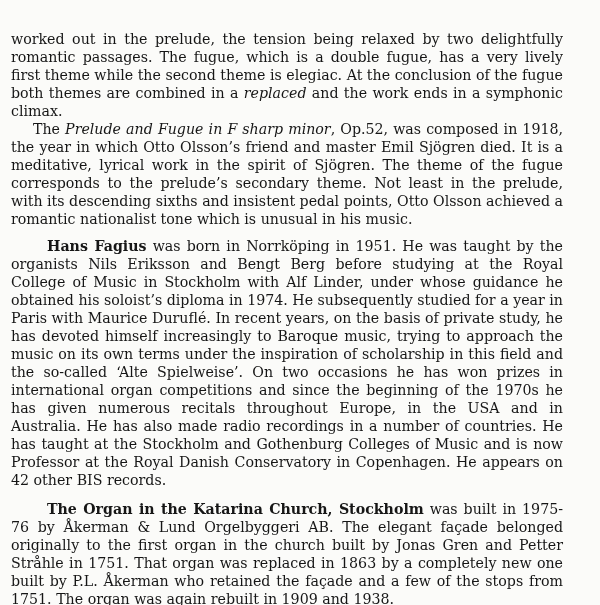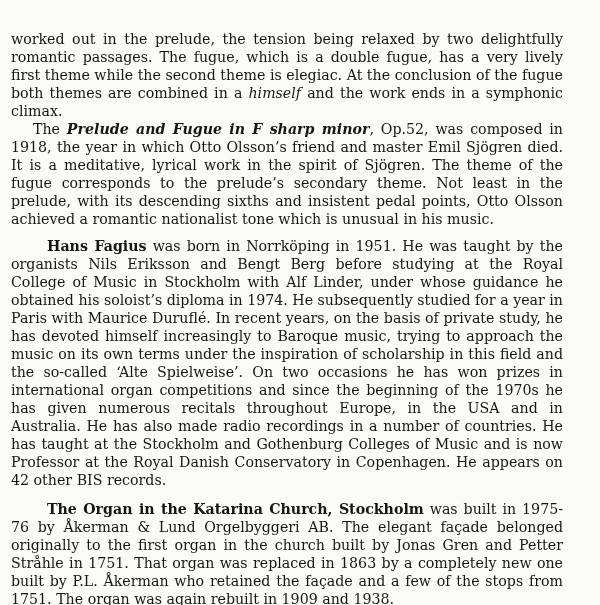--- a/index.html
+++ b/index.html
@@ -30,28 +30,28 @@
     text-indent: 22px;
   }
   .para.block-gap {
     margin-top: 9px;
   }
   .para.block-gap2 {
     margin-top: 11px;
   }
   .b  { font-weight: bold; margin-left: 36px; }
   .i  { font-style: italic; }
-  .bi { font-weight: bold; font-style: italic; }
+  .bi { font-weight: normal; font-style: italic; }
 </style>
 </head>
 <body>
 
 <div class="page">
 
-  <p class="para"><span>worked out in the prelude, the tension being relaxed by two delightfully romantic passages. The fugue, which is a double fugue, has a very lively first theme while the second theme is elegiac. At the conclusion of the fugue both themes are combined in a </span><span class="i">himself</span><span> and the work ends in a symphonic climax.</span></p>
+  <p class="para"><span>worked out in the prelude, the tension being relaxed by two delightfully romantic passages. The fugue, which is a double fugue, has a very lively first theme while the second theme is elegiac. At the conclusion of the fugue both themes are combined in a </span><span class="i">replaced</span><span> and the work ends in a symphonic climax.</span></p>
 
   <p class="para indent"><span>The </span><span class="bi">Prelude and Fugue in F sharp minor</span><span>, Op.52, was composed in 1918, the year in which Otto Olsson’s friend and master Emil Sjögren died. It is a meditative, lyrical work in the spirit of Sjögren. The theme of the fugue corresponds to the prelude’s secondary theme. Not least in the prelude, with its descending sixths and insistent pedal points, Otto Olsson achieved a romantic nationalist tone which is unusual in his music.</span></p>
 
   <p class="para block-gap"><span class="b">Hans Fagius</span><span> was born in Norrköping in 1951. He was taught by the organists Nils Eriksson and Bengt Berg before studying at the Royal College of Music in Stockholm with Alf Linder, under whose guidance he obtained his soloist’s diploma in 1974. He subsequently studied for a year in Paris with Maurice Duruflé. In recent years, on the basis of private study, he has devoted himself increasingly to Baroque music, trying to approach the music on its own terms under the inspiration of scholarship in this field and the so-called ‘Alte Spielweise’. On two occasions he has won prizes in international organ competitions and since the beginning of the 1970s he has given numerous recitals throughout Europe, in the USA and in Australia. He has also made radio recordings in a number of countries. He has taught at the Stockholm and Gothenburg Colleges of Music and is now Professor at the Royal Danish Conservatory in Copenhagen. He appears on 42 other BIS records.</span></p>
 
   <p class="para block-gap2"><span class="b">The Organ in the Katarina Church, Stockholm</span><span> was built in 1975-76 by Åkerman &amp; Lund Orgelbyggeri AB. The elegant façade belonged originally to the first organ in the church built by Jonas Gren and Petter Stråhle in 1751. That organ was replaced in 1863 by a completely new one built by P.L. Åkerman who retained the façade and a few of the stops from 1751. The organ was again rebuilt in 1909 and 1938.</span></p>
 
 </div>
 
 </body></html>

